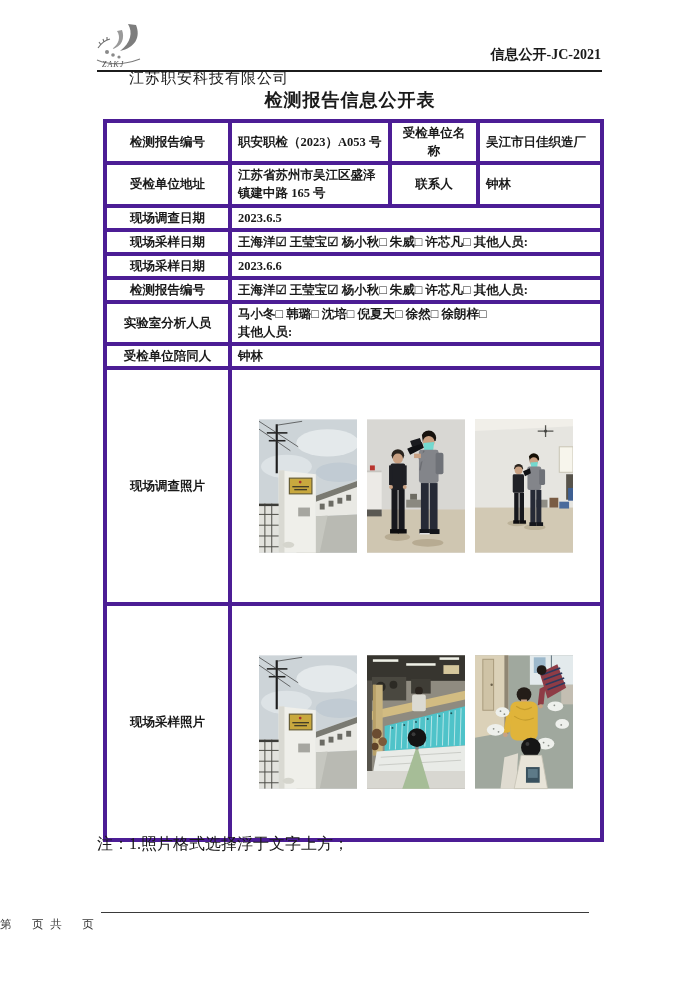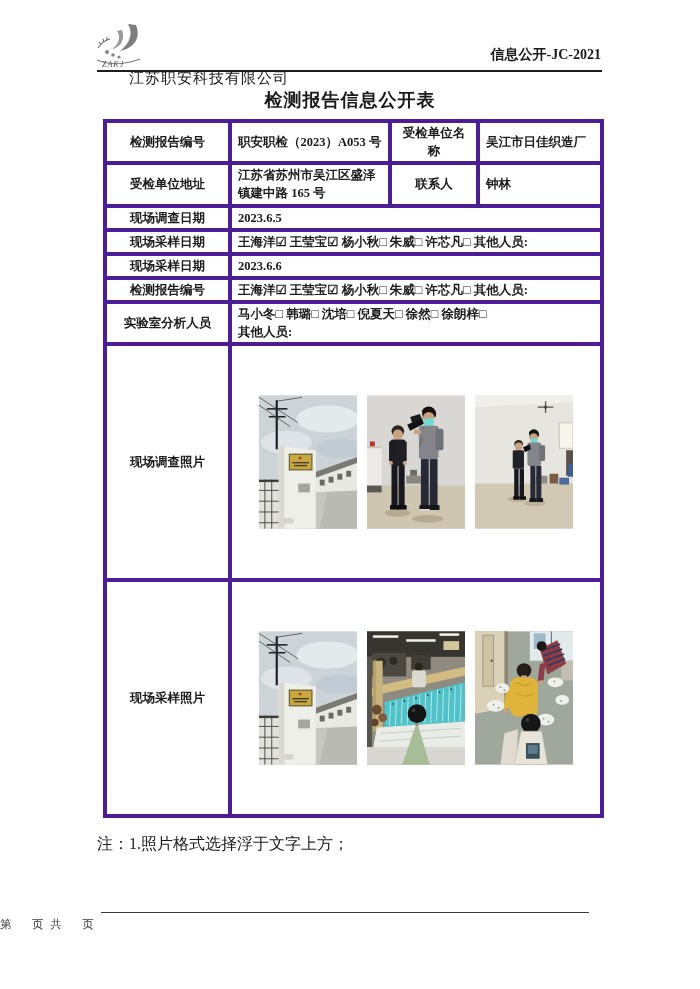--- a/index.html
+++ b/index.html
@@ -125,20 +125,24 @@
     <tr style="height:21px">
       <th class="lbl">检测报告编号</th>
       <td class="l" colspan="3">王海洋☑ 王莹宝☑ 杨小秋□ 朱威□ 许芯凡□ 其他人员:</td>
     </tr>
     <tr style="height:38px">
       <th class="lbl">实验室分析人员</th>
       <td class="l" colspan="3">
         <div>马小冬□ 韩璐□ 沈培□ 倪夏天□ 徐然□ 徐朗梓□</div>
         <div>其他人员:</div>
       </td>
+    </tr>
+    <tr style="height:22px">
+      <th class="lbl">受检单位陪同人</th>
+      <td class="c" colspan="3">钟林</td>
     </tr>
 
     <tr style="height:236px">
       <th class="lbl">现场调查照片</th>
       <td colspan="3">
         <div class="photo-strip">
           <svg class="photo" viewBox="0 0 100 136">
             <use href="#photo-factory-gate"></use>
           </svg>
           <svg class="photo" viewBox="0 0 100 136">

